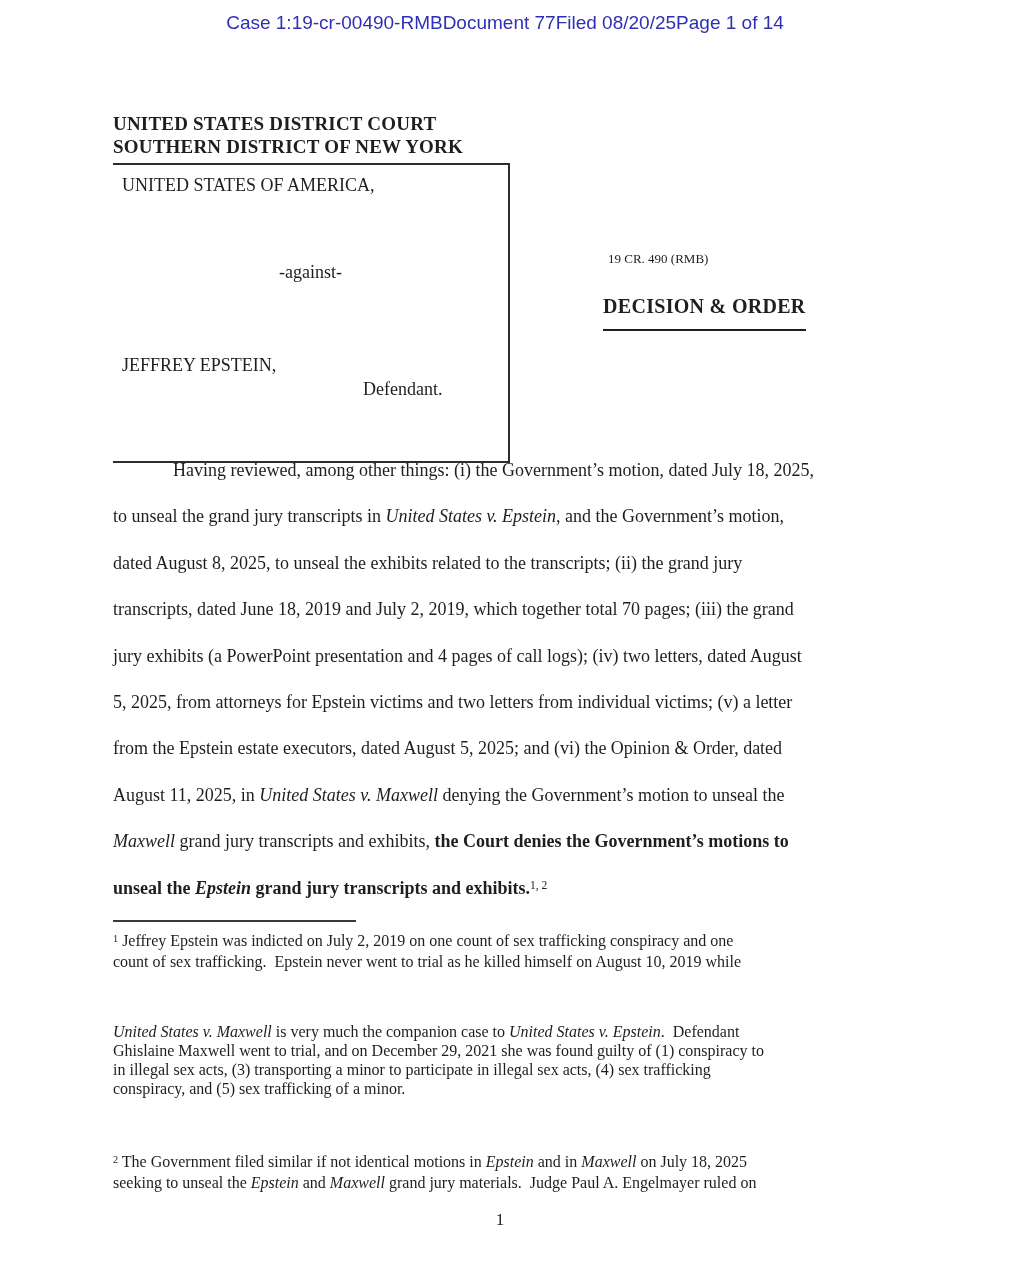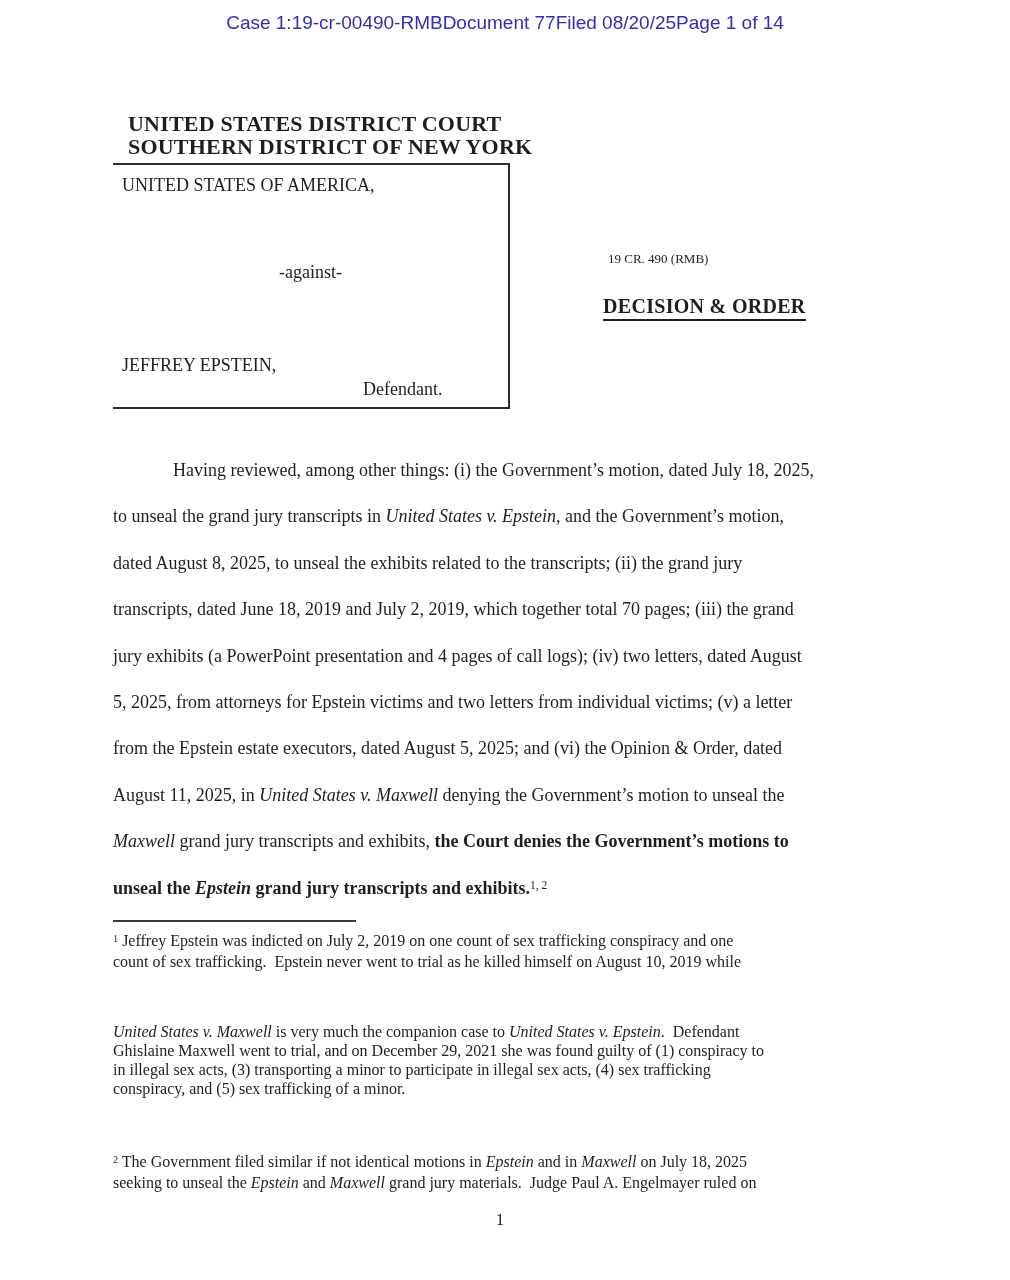--- a/index.html
+++ b/index.html
@@ -20,41 +20,41 @@
   }
   
   .stamp{
     position:absolute;top:12px;left:0;right:0;
     display:flex;justify-content:center;
     font-family:"Liberation Sans", sans-serif;
     font-size:19px;color:var(--stamp_blue);
   }
   
   .court{
-    position:absolute;top:112px;left:128px;
-    font-weight:bold;font-size:22px;line-height:23px;
+    position:absolute;top:112px;left:113px;
+    font-weight:bold;font-size:19px;line-height:23px;
     letter-spacing:0.2px;
   }
   
   .caption-box{
     position:absolute;top:163px;left:113px;
-    width:397px;height:246px;
+    width:397px;height:300px;
     border-top:2px solid var(--rule);
     border-right:2px solid var(--rule);
     border-bottom:2px solid var(--rule);
   }
   .plaintiff{position:absolute;top:10px;left:9px;font-size:18px;}
   .against{position:absolute;top:97px;left:0;width:100%;text-align:center;font-size:18px;}
   .defname{position:absolute;top:190px;left:9px;font-size:18px;}
   .deflabel{position:absolute;top:214px;left:250px;font-size:18px;}
   .casenum{position:absolute;top:251px;left:608px;font-size:13px;}
   .ordertitle{
     position:absolute;top:295px;left:603px;
     font-size:20px;font-weight:bold;letter-spacing:0.3px;
-    border-bottom:2.5px solid var(--ink);padding-bottom:1px;
+    border-bottom:2.5px solid var(--ink);padding-bottom:11px;
   }
   
   .body-text{
     position:absolute;top:447px;left:113px;width:790px;
     font-size:18px;line-height:46.4px;
   }
   .body-text .rich-line{white-space:pre;}
   .body-text .indent{text-indent:60px;}
   
   .fnsep{

